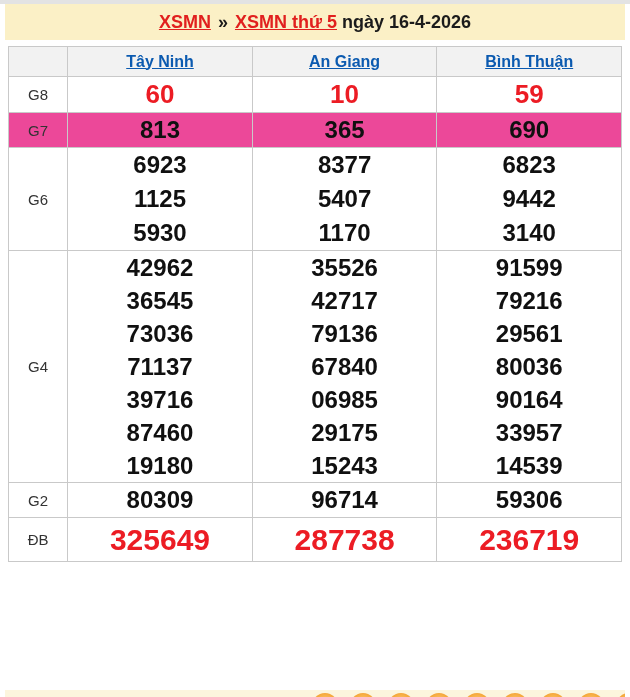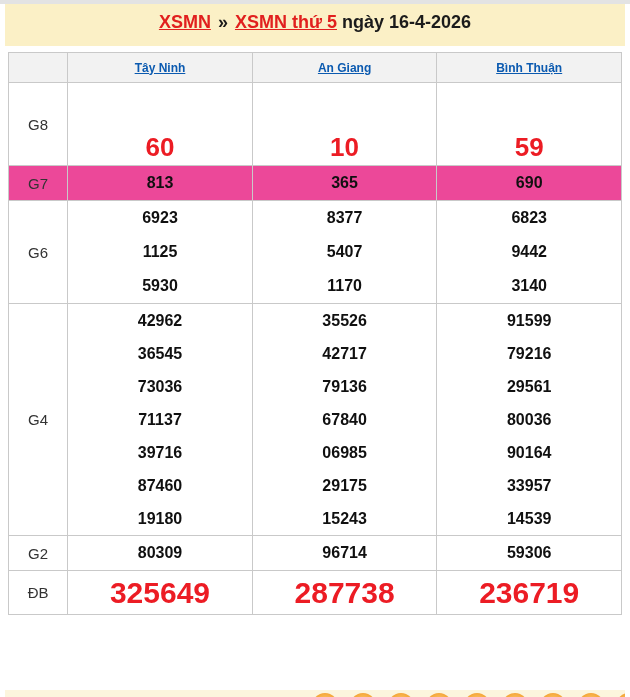--- a/index.html
+++ b/index.html
@@ -3,43 +3,43 @@
 <meta charset="utf-8">
 <style>
   html,body{margin:0;padding:0;}
   body{
     width:630px;height:697px;overflow:hidden;position:relative;
     background:#ffffff;
     font-family:"Liberation Sans","DejaVu Sans",sans-serif;
   }
   .top-strip{height:4px;background:#e3e3e3;}
   .title-bar{
-    margin:0 5px;height:42px;background:#fbf0c6;
+    margin:0 5px;height:36px;background:#fbf0c6;
     text-align:center;line-height:37px;
     font-size:18px;font-weight:bold;color:#1b1b1b;white-space:nowrap;
   }
   .title-bar .red-link{color:#e1201e;text-decoration:underline;cursor:pointer;}
   .title-bar .sep{color:#1b1b1b;padding:0 2px;}
   .table-wrap{margin:6px 8px 0 8px;}
   table.results{
     border-collapse:collapse;table-layout:fixed;width:614px;
   }
   table.results th, table.results td{
     border:1px solid #c9c9c9;padding:0;text-align:center;vertical-align:middle;
   }
   col.c-label{width:59px;}
   col.c-prov{width:184px;}
-  thead th{height:29px;background:#f2f2f2;font-size:12px;font-weight:bold;}
+  thead th{height:29px;background:#f2f2f2;font-size:16px;font-weight:bold;}
   thead th a{color:#0b5ab0;text-decoration:underline;cursor:pointer;}
   tr.row-gray{background:#ec4899;}
   tr.row-white{background:#ffffff;}
   td.lbl{font-size:15px;font-weight:normal;color:#333333;}
-  .line{height:34px;line-height:34px;font-size:16px;font-weight:bold;color:#101010;}
+  .line{height:34px;line-height:34px;font-size:24px;font-weight:bold;color:#101010;}
   .line-sm{height:33px;line-height:33px;}
-  tr.g8-row .line{height:35px;line-height:35px;font-size:26px;color:#ec1c24;margin-top:47px;}
+  tr.g8-row .line{height:35px;line-height:35px;font-size:26px;color:#ec1c24;}
   tr.db-row .line{height:43px;line-height:43px;font-size:30px;color:#ec1c24;}
   .bottom-strip{
     position:absolute;left:5px;right:5px;bottom:0;height:7px;
     background:#fcf5dd;overflow:hidden;
   }
   .ball{
     position:absolute;top:3px;width:26px;height:26px;border-radius:50%;
     background:radial-gradient(circle at 50% 40%, #ffd282 0%, #f4a434 55%, #e89322 100%);
   }
 </style>

